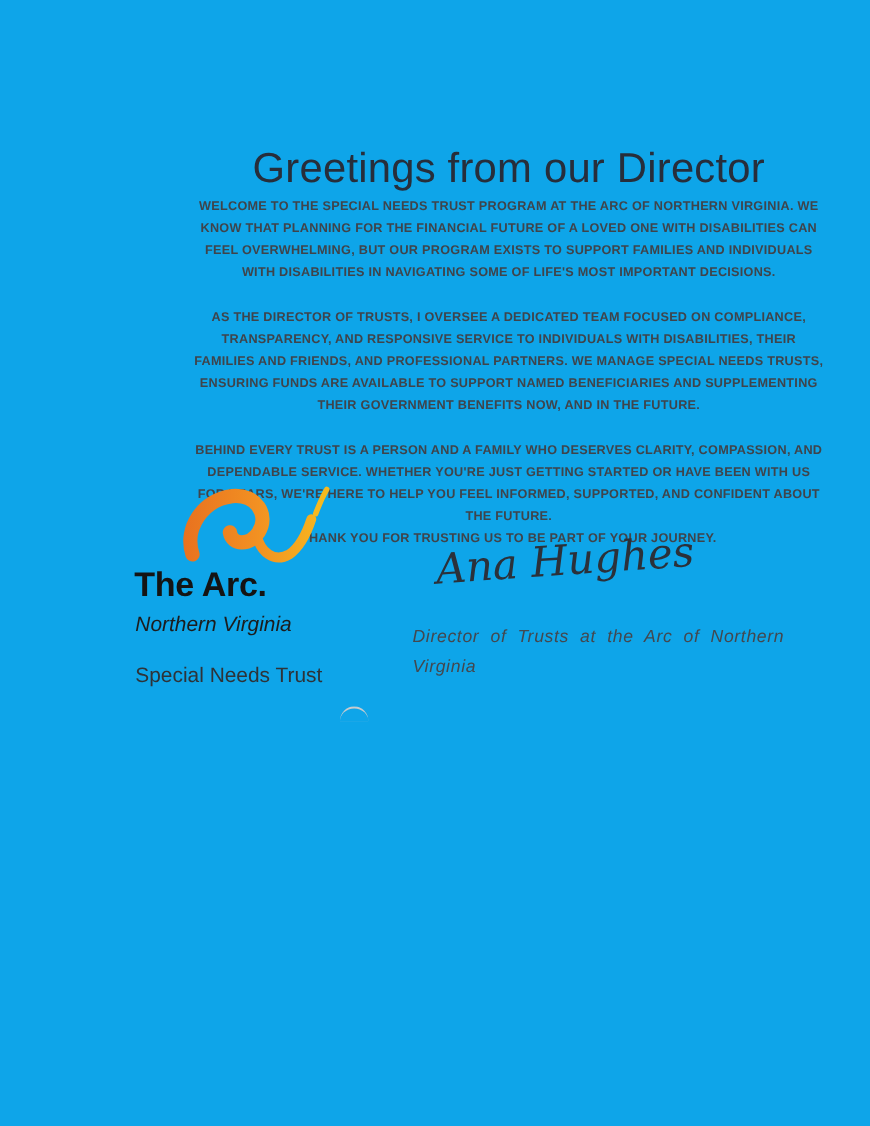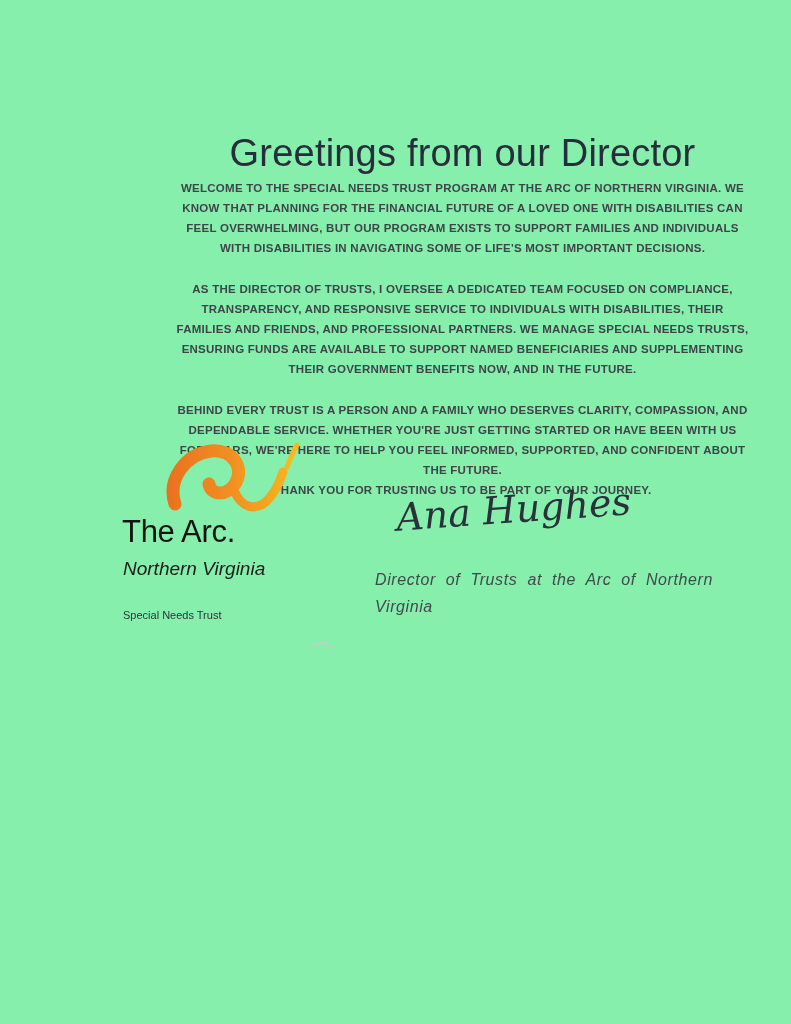--- a/index.html
+++ b/index.html
@@ -4,21 +4,21 @@
 <style>
   html, body {
     margin: 0;
     padding: 0;
     background: #ffffff;
   }
   .page {
     position: relative;
     width: 791px;
     height: 1024px;
-    background: #86efac;
+    background: #0ea5e9;
     overflow: hidden;
     font-family: "Liberation Sans", sans-serif;
   }
 
   
   .doc-title {
     position: absolute;
     top: 104px;
     left: 175px;
     width: 575px;
@@ -52,38 +52,38 @@
     left: 163px;
     top: 440px;
     width: 140px;
     height: 80px;
   }
   .logo-wordmark {
     position: absolute;
     left: 122px;
     top: 514px;
     font-size: 31px;
-    font-weight: 400;
+    font-weight: 700;
     letter-spacing: -0.3px;
     color: #141414;
   }
   .logo-region {
     position: absolute;
     left: 123px;
     top: 558px;
     font-size: 19px;
     font-style: italic;
     font-weight: 500;
     color: #1c1c1c;
   }
   .program-lines {
     position: absolute;
     left: 123px;
     top: 604px;
-    font-size: 11px;
+    font-size: 19px;
     color: #2e3338;
     line-height: 22px;
   }
   .crop-arc {
     position: absolute;
     left: 309px;
     top: 642px;
     width: 26px;
     height: 12px;
     border-top: 2px solid #c7cbce;

